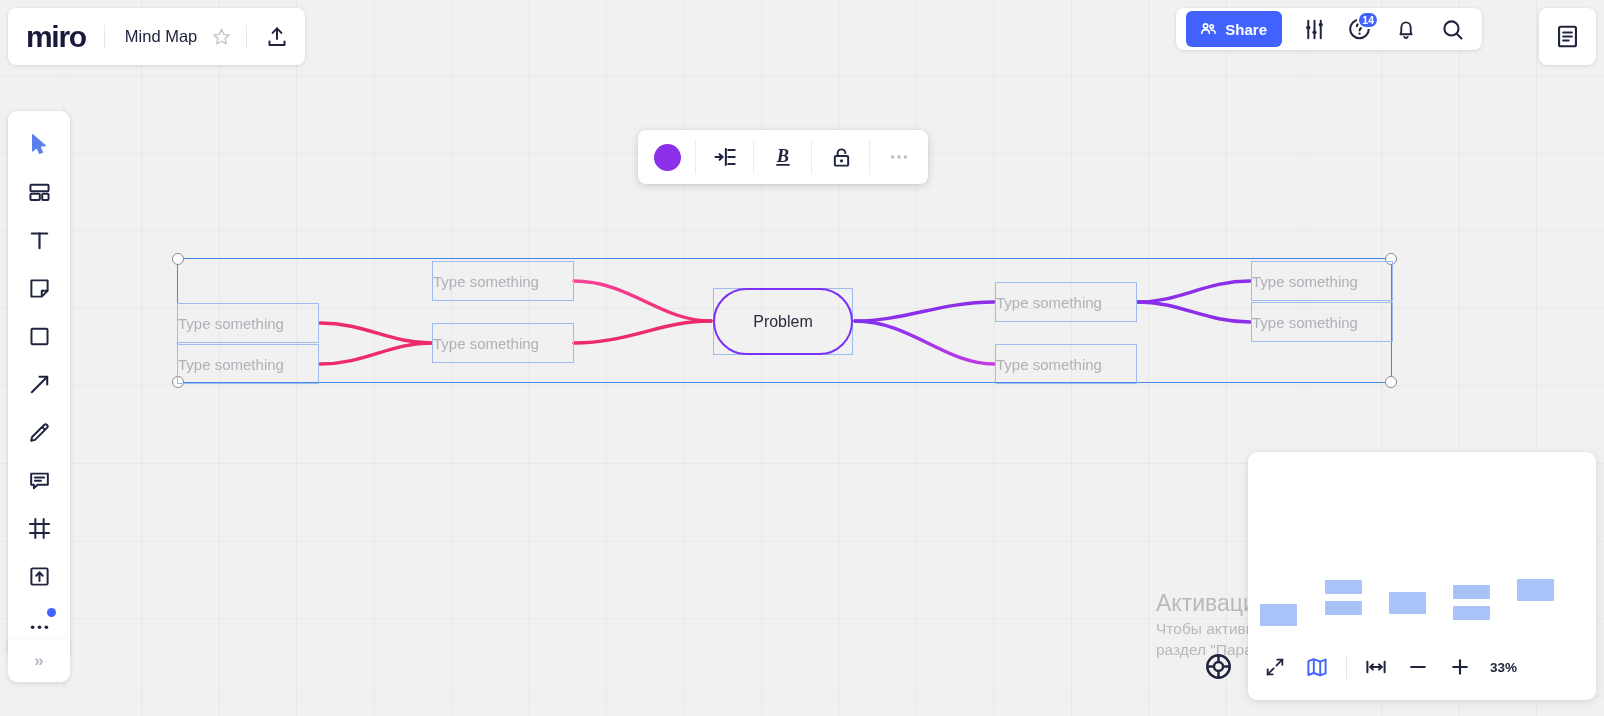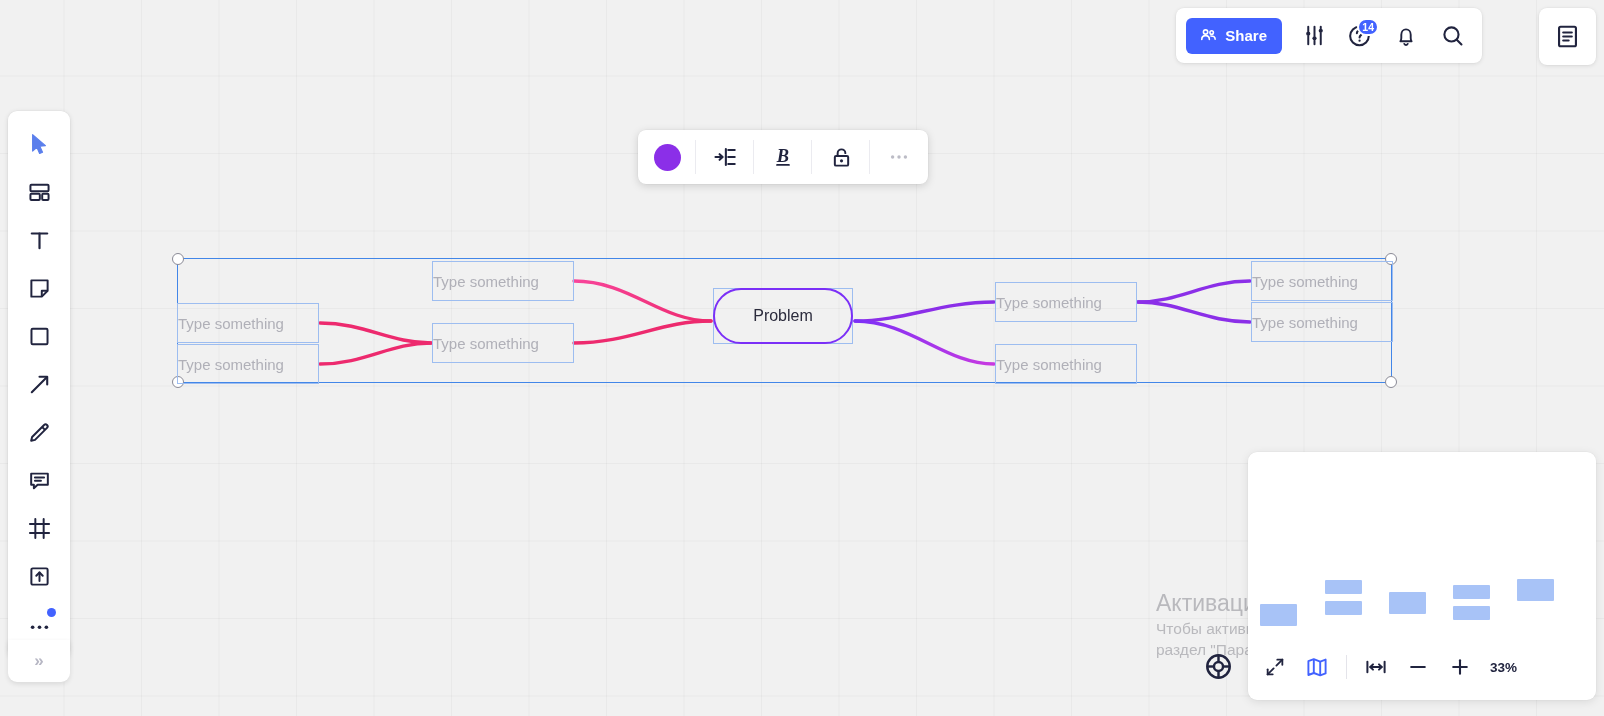--- a/index.html
+++ b/index.html
@@ -43,21 +43,21 @@
   }
   .icon-btn {
     width: 44px; height: 44px; border-radius: 6px;
     display: flex; align-items: center; justify-content: center;
     cursor: pointer; background: transparent; border: none; padding: 0;
   }
 
   
   #header-right {
     position: absolute; right: 122px; top: 8px;
-    height: 55px; background: #fff;
+    height: 42px; background: #fff;
     border-radius: 8px;
     box-shadow: 0 1px 4px rgba(0,0,0,0.10), 0 0 0 0.5px rgba(0,0,0,0.03);
     display: flex; align-items: center; padding: 0 8px 0 10px; gap: 2px;
   }
   #share-button {
     background: #4262ff; color: #fff;
     height: 36px; border-radius: 6px; border: none;
     display: flex; align-items: center; gap: 7px;
     padding: 0 15px 0 13px; cursor: pointer;
     font-size: 15px; font-weight: 700;
@@ -252,26 +252,44 @@
 
     <div class="node" style="left:177px; top:303px; width:142px; height:40px;">Type something</div>
     <div class="node" style="left:177px; top:344px; width:142px; height:40px;">Type something</div>
     <div class="node" style="left:432px; top:261px; width:142px; height:40px;">Type something</div>
     <div class="node" style="left:432px; top:323px; width:142px; height:40px;">Type something</div>
     <div class="node" style="left:995px; top:282px; width:142px; height:40px;">Type something</div>
     <div class="node" style="left:995px; top:344px; width:142px; height:40px;">Type something</div>
     <div class="node" style="left:1251px; top:261px; width:142px; height:40px;">Type something</div>
     <div class="node" style="left:1251px; top:302px; width:142px; height:40px;">Type something</div>
 
-    <div id="root-node" style="left:713px; top:288px; width:140px; height:56px;">
+    <div id="root-node" style="left:713px; top:288px; width:140px; height:67px;">
       <div id="root-node-shape"></div>
       <span id="root-node-label">Problem</span>
     </div>
   </div>
 
+  <div id="header-bar">
+    <div id="miro-logo">miro</div>
+    <div class="hdr-div"></div>
+    <div id="board-title">Mind Map</div>
+    <div class="icon-btn" style="width:30px;height:30px;">
+      <svg width="19" height="19" viewBox="0 0 24 24" fill="none" stroke="#c5c5cf" stroke-width="1.8" stroke-linejoin="round">
+        <polygon points="12,3 14.9,9.3 21.6,10.1 16.6,14.7 18,21.3 12,18 6,21.3 7.4,14.7 2.4,10.1 9.1,9.3"></polygon>
+      </svg>
+    </div>
+    <div class="hdr-div" style="margin:0 8px 0 10px;"></div>
+    <div class="icon-btn">
+      <svg width="24" height="24" viewBox="0 0 24 24" fill="none" stroke="#21243f" stroke-width="2" stroke-linecap="round" stroke-linejoin="round">
+        <path d="M12 3.5 L12 14"></path>
+          <path d="M7.6 7.9 L12 3.4 L16.4 7.9"></path>
+        <path d="M4.5 16.5 L4.5 20 L19.5 20 L19.5 16.5"></path>
+      </svg>
+    </div>
+  </div>
 
   <div id="header-right">
     <button id="share-button">
       <svg width="19" height="19" viewBox="0 0 24 24" fill="none" stroke="#fff" stroke-width="2" stroke-linecap="round">
         <circle cx="8.3" cy="7.6" r="2.7"></circle>
           <circle cx="16" cy="8.2" r="2.2"></circle>
         <path d="M3.5 17 C3.5 13.8 5.7 12.2 8.3 12.2 C10.9 12.2 13.1 13.8 13.1 17"></path>
         <path d="M15 12.6 C17.8 12.6 20.4 13.7 20.4 16.6"></path>
       </svg>
       <span>Share</span>

